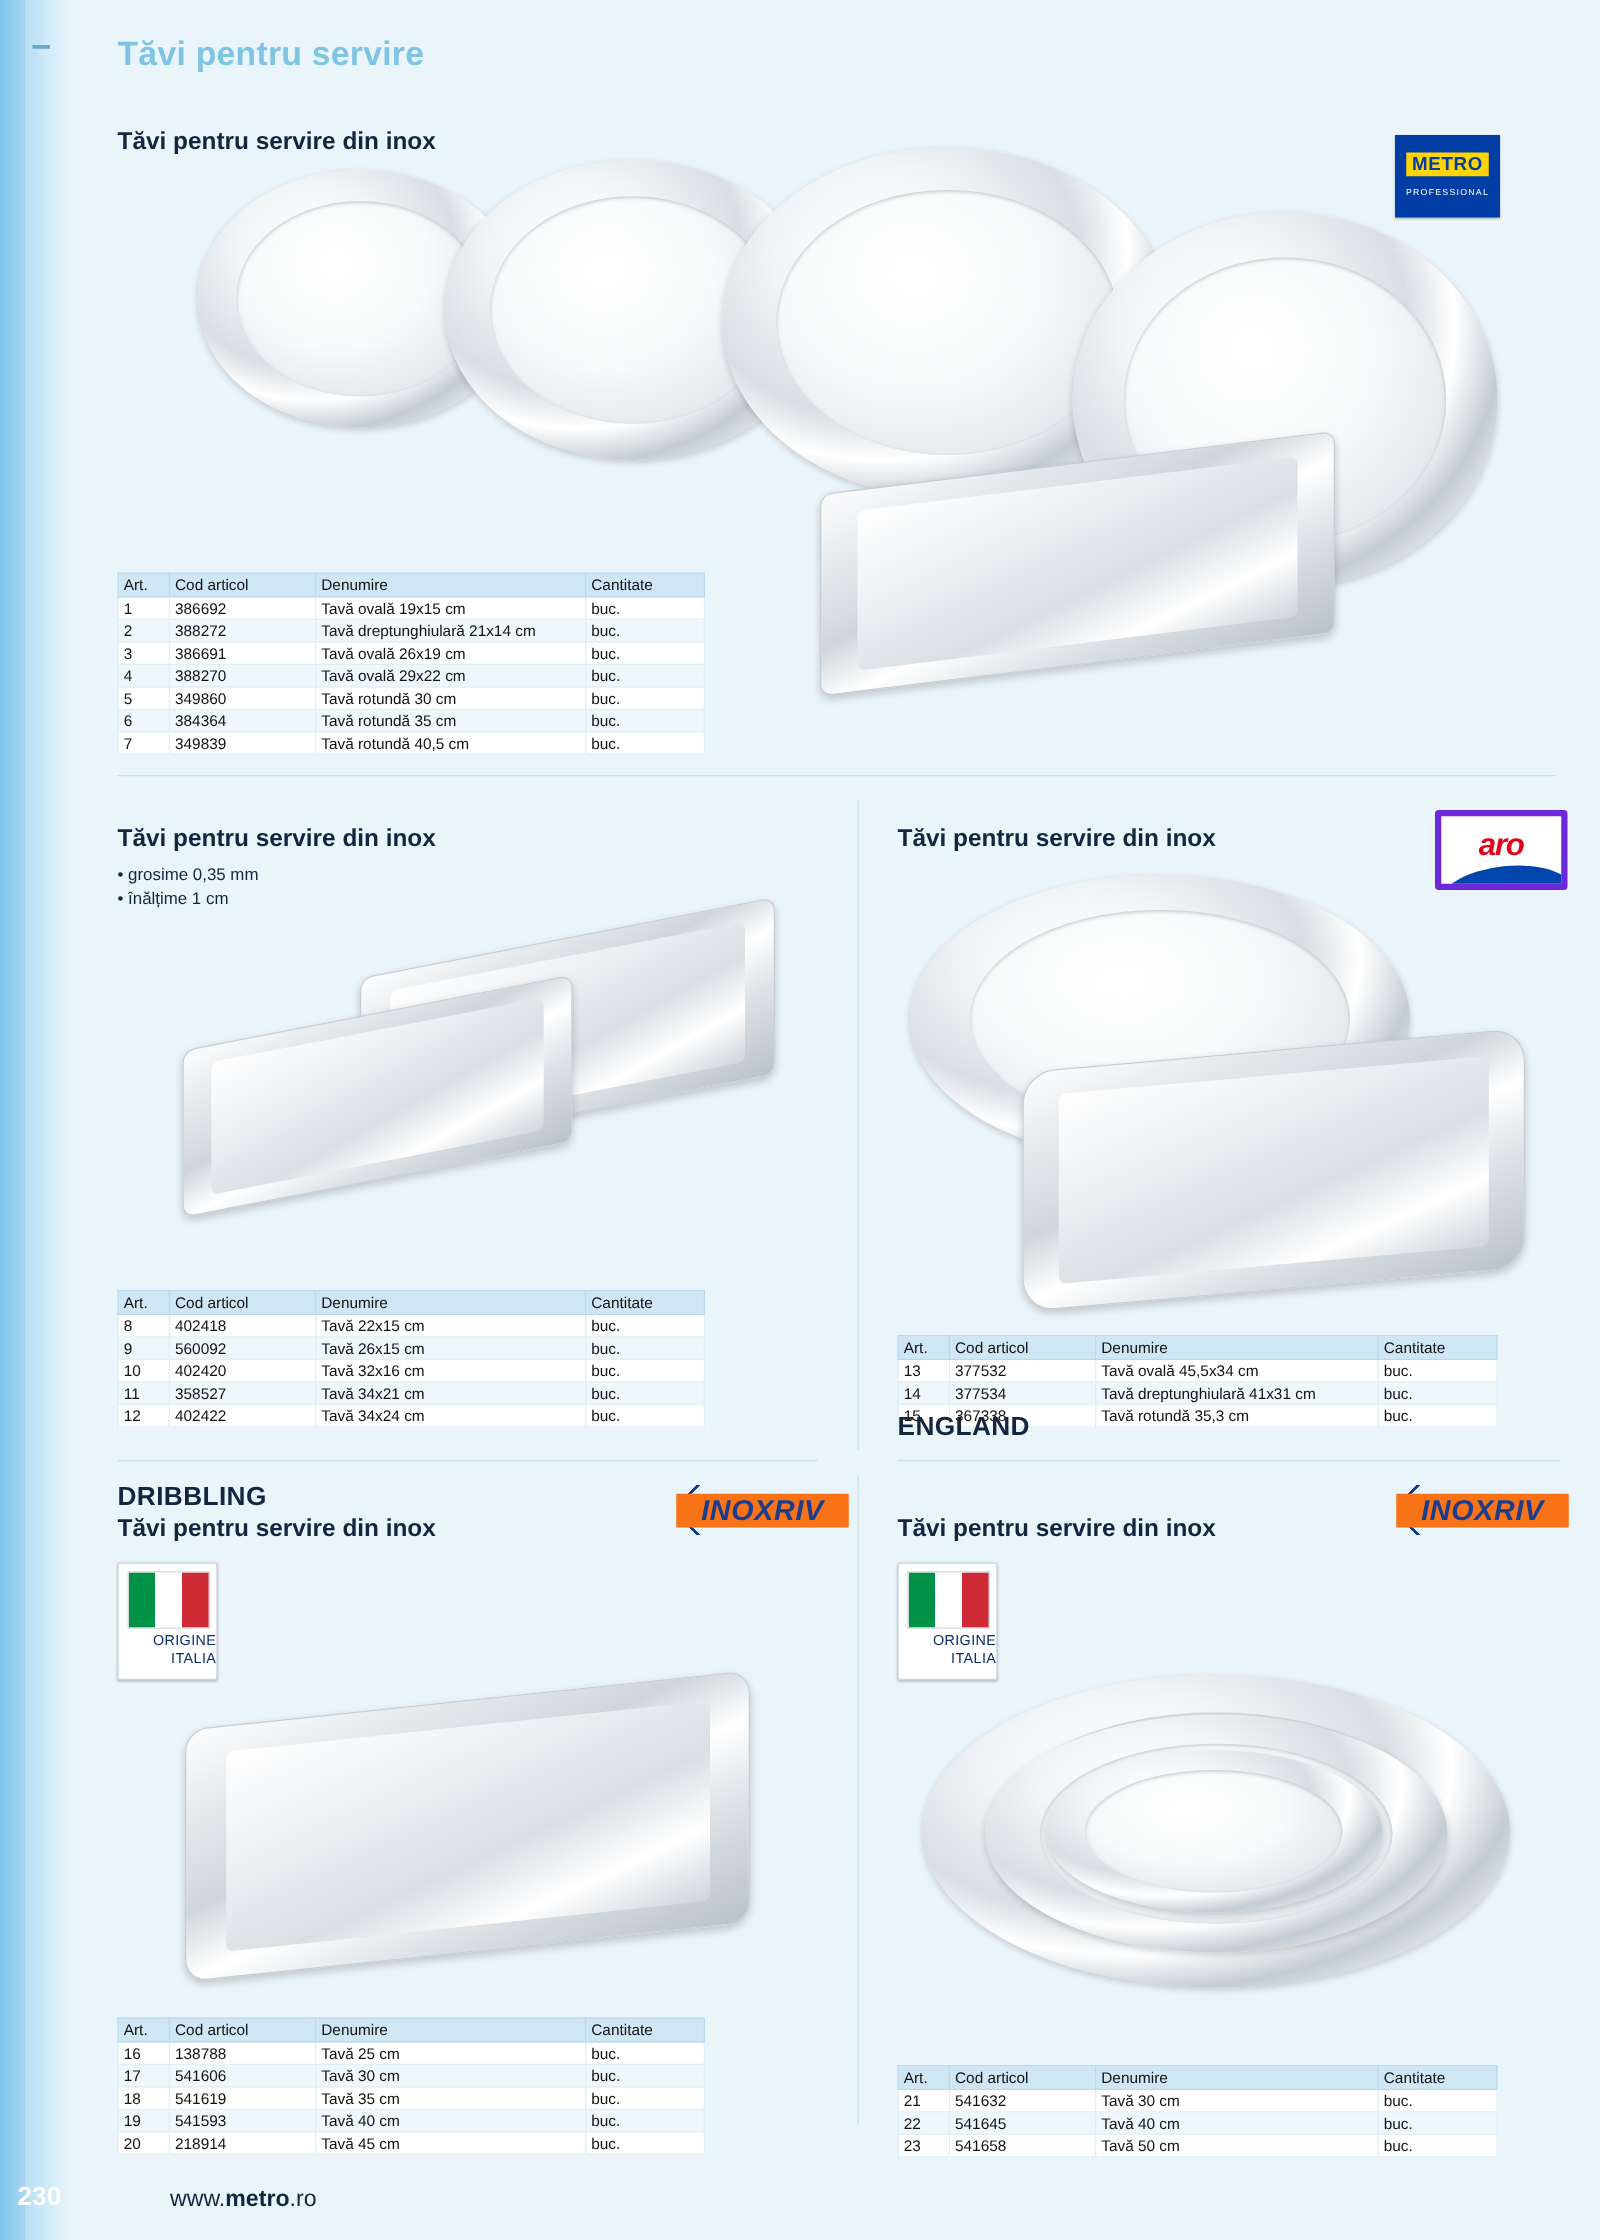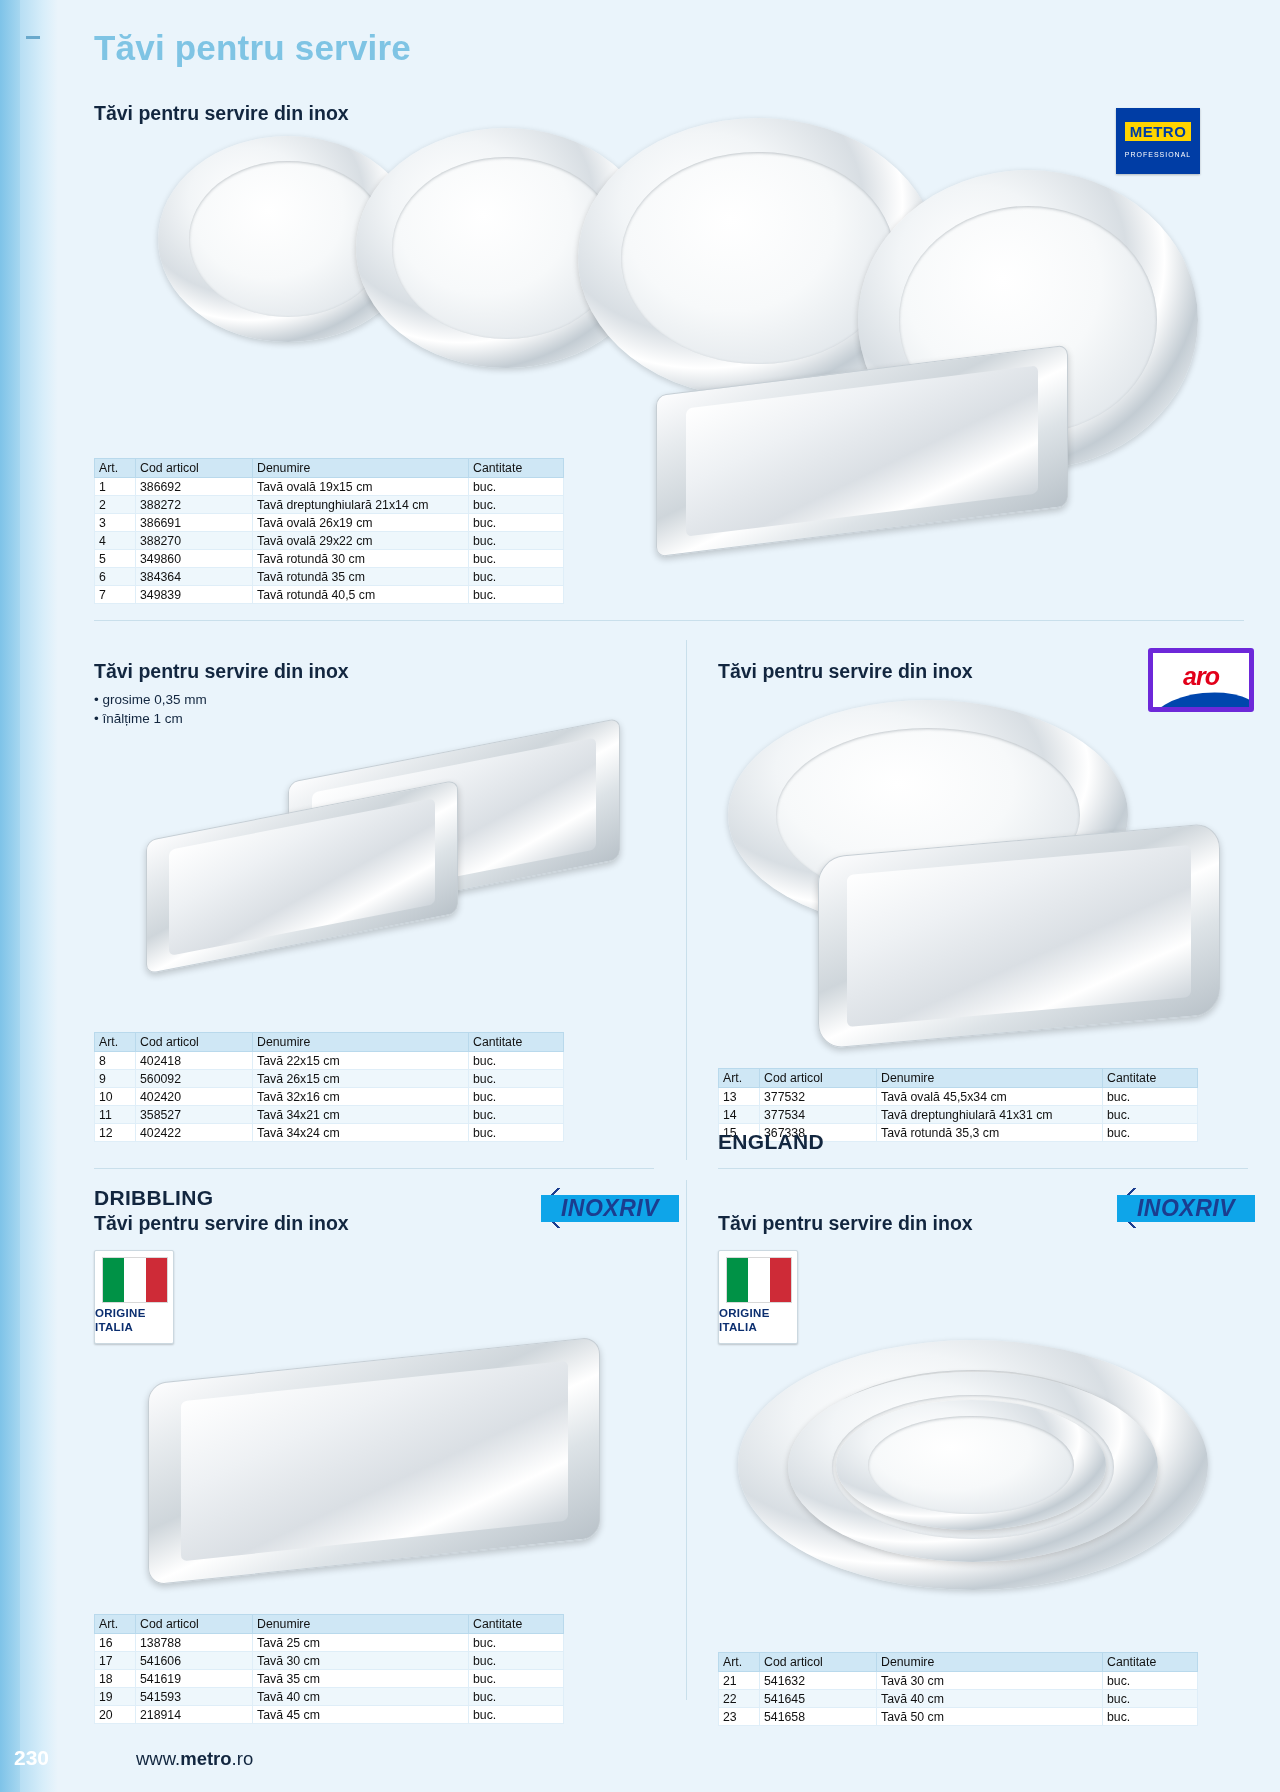--- a/index.html
+++ b/index.html
@@ -37,21 +37,21 @@
   }
   .page {
     position: absolute;
     left: 58px; top: 0;
     width: 1222px; height: 1792px;
   }
   .page-title {
     position: absolute;
     left: 36px;
     top: 28px;
-    font-size: 35px;
+    font-size: 27px;
     font-weight: bold;
     color: #7fc4e4;
     letter-spacing: 0.2px;
   }
   .sec-title {
     font-size: 19.5px;
     font-weight: bold;
     color: #12263f;
   }
   .brand-name {
@@ -175,21 +175,21 @@
     justify-content: center;
   }
   .inoxriv .diamond {
     position: absolute;
     left: 0; top: 0;
     width: 128px; height: 40px;
     background:
       linear-gradient(135deg, transparent 0 8px, #1b3d8f 8px 10px, transparent 10px),
       linear-gradient(45deg, transparent 0 8px, #1b3d8f 8px 10px, transparent 10px);
   }
-  .inoxriv .lbl { position: relative; z-index: 2; background: #0ea5e9; padding: 0 20px; }
+  .inoxriv .lbl { position: relative; z-index: 2; background: #f97316; padding: 0 20px; }
 
   
   .origine {
     position: absolute;
     width: 78px; height: 92px;
     background: #fff;
     border: 1px solid #cbd8e0;
     box-shadow: 0 1px 2px rgba(0,0,0,.2);
     border-radius: 2px;
     overflow: hidden;
@@ -197,23 +197,23 @@
   .origine .flag {
     position: absolute;
     left: 7px; top: 6px;
     width: 64px; height: 44px;
     background: linear-gradient(to right, #009246 0 33.3%, #ffffff 33.3% 66.6%, #ce2b37 66.6% 100%);
     border: 1px solid #d8d8d8;
   }
   .origine .t1, .origine .t2 {
     position: absolute;
     left: 0; right: 0;
-    text-align: left;
+    text-align: right;
     font-size: 11.5px;
-    font-weight: bold;
+    font-weight: normal;
     color: #0b2e6f;
     letter-spacing: 0.3px;
   }
   .origine .t1 { top: 56px; }
   .origine .t2 { top: 70px; }
 
   
   .footer-page-num {
     position: absolute;
     left: 14px;

